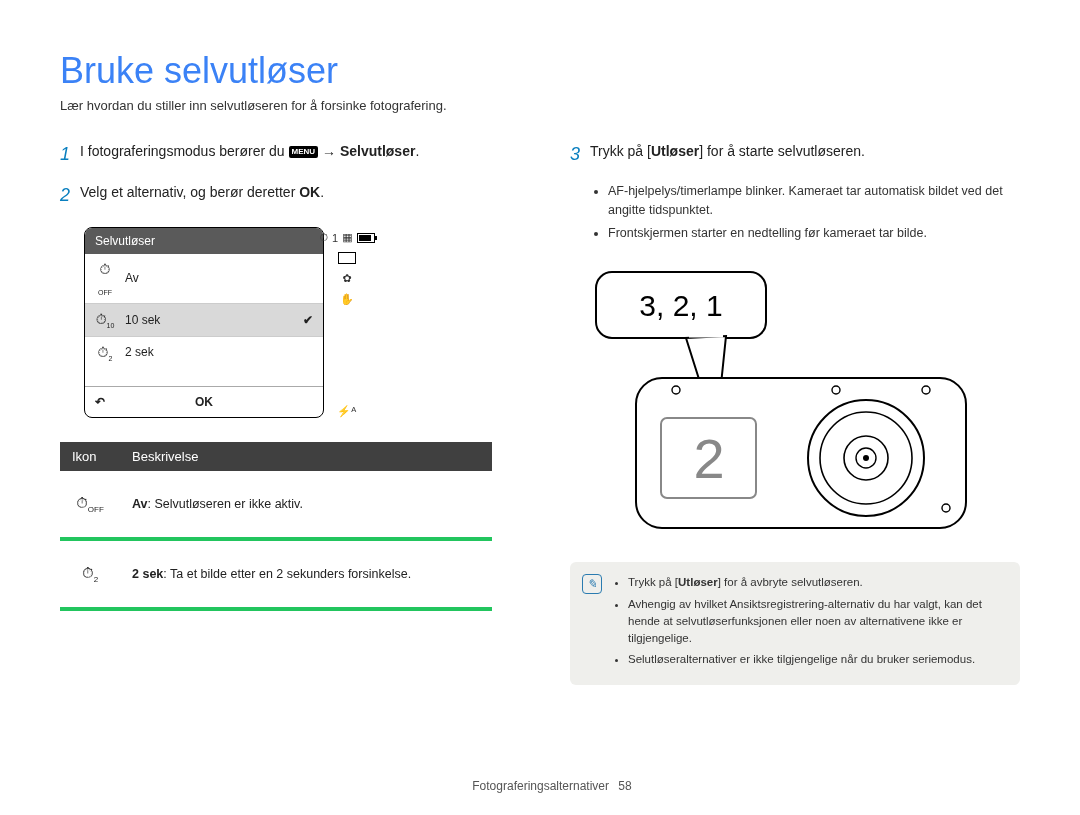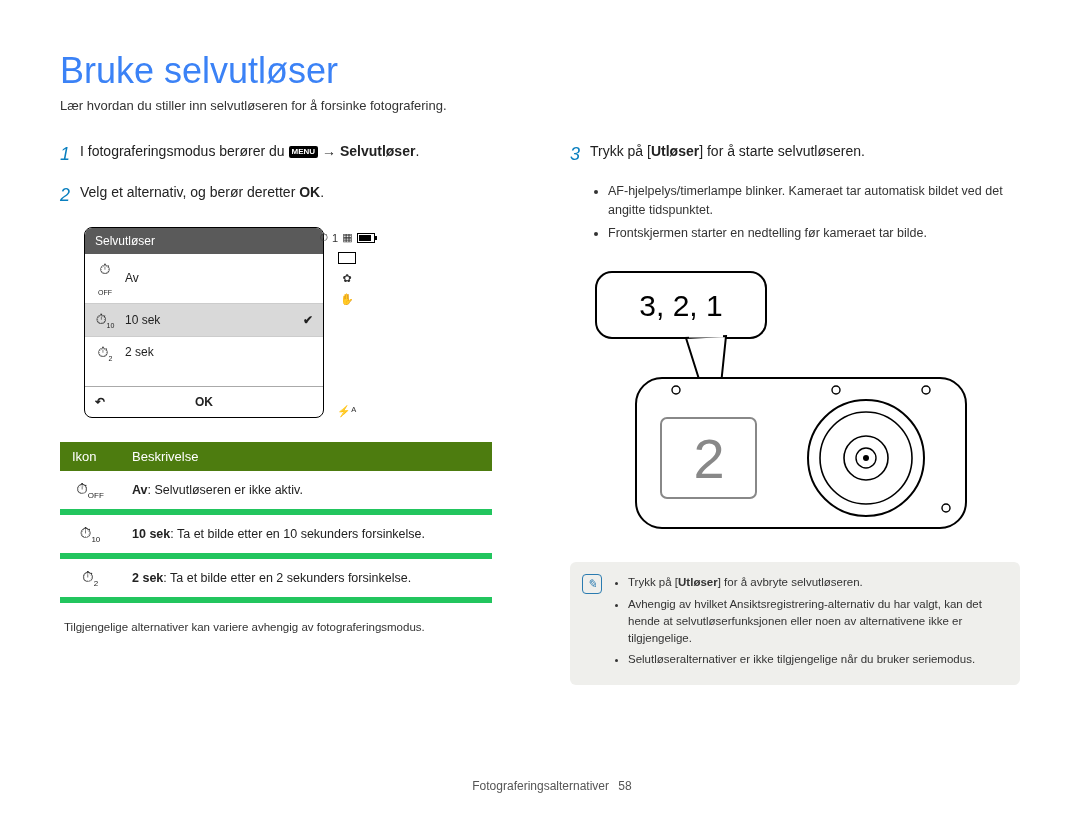--- a/index.html
+++ b/index.html
@@ -126,31 +126,31 @@
   }
 
   
   table.desc {
     border-collapse: collapse;
     width: 96%;
     margin-left: 0;
     font-size: 12.5px;
   }
   table.desc thead th {
-    background: #4d7c0f;
+    background: #404040;
     color: #fff;
     font-weight: normal;
     text-align: left;
     padding: 7px 12px;
     font-size: 13px;
   }
   table.desc thead th:first-child { width: 60px; }
   table.desc tbody td {
-    padding: 9px 12px;
-    border-bottom: 6px solid #22c55e;
+    padding: 23px 12px;
+    border-bottom: 4px solid #22c55e;
   }
   table.desc tbody td:first-child { text-align: center; font-size: 15px; }
   .footnote {
     font-size: 11.5px;
     color: #333;
     margin: 18px 0 0 4px;
   }
 
   
   .sub-bullets {
@@ -282,31 +282,26 @@
           <th>Ikon</th>
           <th>Beskrivelse</th>
         </tr>
       </thead>
       <tbody>
         <tr>
           <td>⏱<sub style="font-size:8px">OFF</sub></td>
           <td><span class="bold">Av</span><span>: Selvutløseren er ikke aktiv.</span></td>
         </tr>
         <tr>
-          <td>⏱<sub style="font-size:8px">10</sub></td>
-          <td><span class="bold">10 sek</span><span>: Ta et bilde etter en 10 sekunders forsinkelse.</span></td>
-        </tr>
-        <tr>
           <td>⏱<sub style="font-size:8px">2</sub></td>
           <td><span class="bold">2 sek</span><span>: Ta et bilde etter en 2 sekunders forsinkelse.</span></td>
         </tr>
       </tbody>
     </table>
 
-    <p class="footnote">Tilgjengelige alternativer kan variere avhengig av fotograferingsmodus.</p>
   </div>
 
   <div class="col">
 
     <div class="step">
       <div class="step-num">3</div>
       <div class="step-text">
         <span>Trykk på [</span><span class="bold">Utløser</span><span>] for å starte selvutløseren.</span>
       </div>
     </div>

